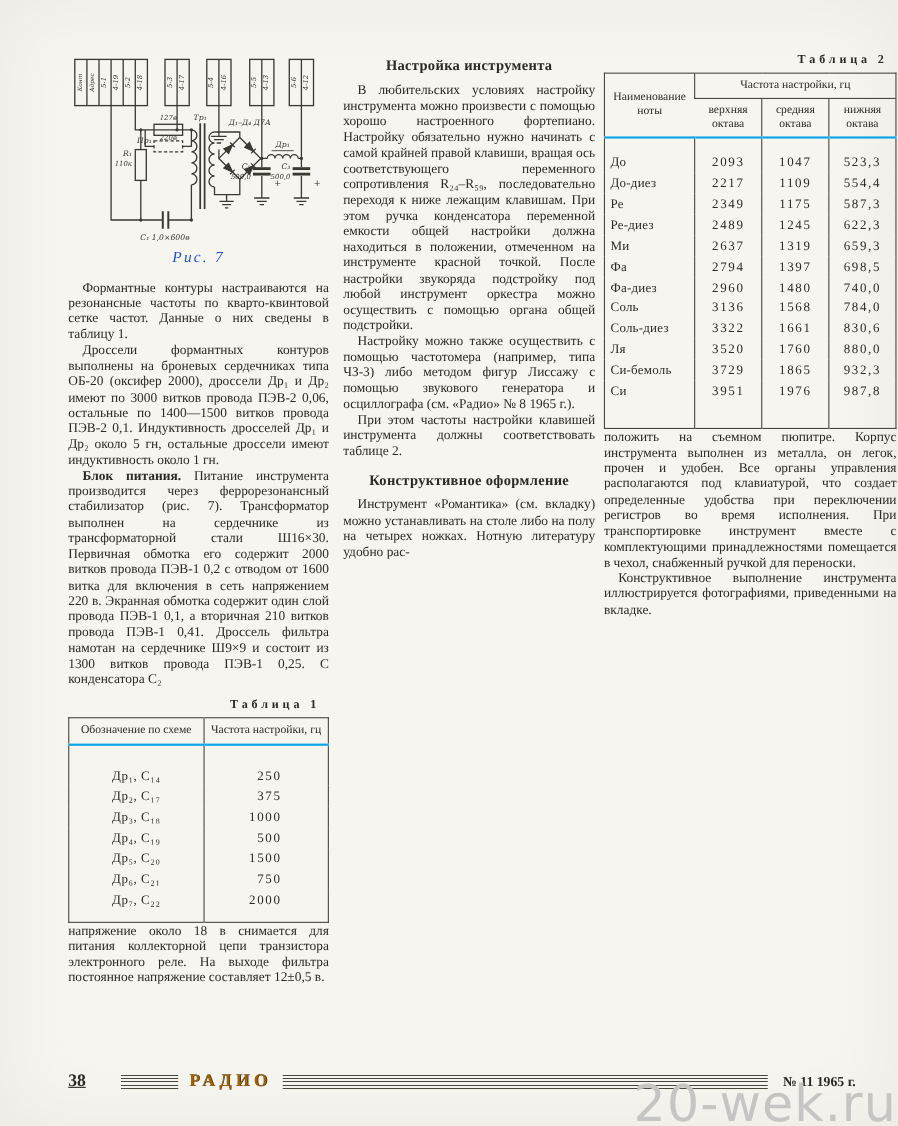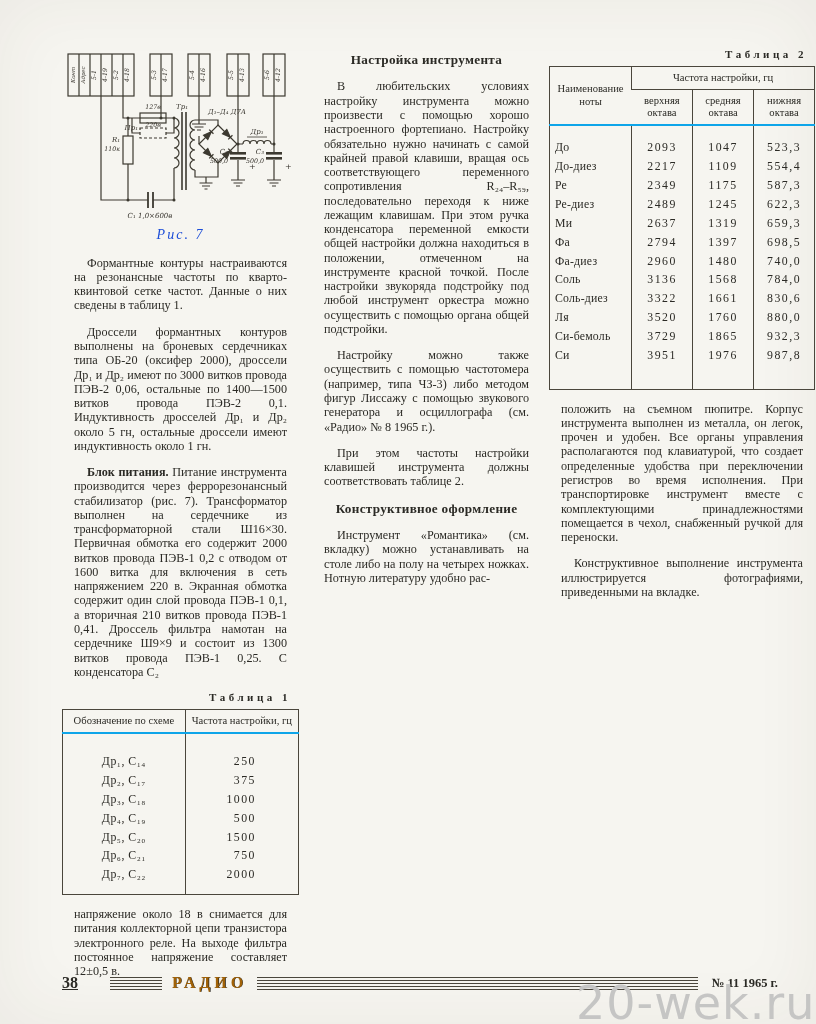--- a/index.html
+++ b/index.html
@@ -7,21 +7,21 @@
     width:816px;height:1024px;position:relative;overflow:hidden;
     background:#f6f5f0;
     font-family:"Liberation Serif", serif;
     color:#2b2a25;
     box-shadow:inset 0 0 70px rgba(60,55,40,.06);
   }
   .col{position:absolute;text-align:justify;font-size:12.2px;line-height:1.17;}
   .col-left{left:62px;top:40px;width:237px;}
   .col-middle{left:312px;top:48px;width:229px;}
   .col-right{left:549px;top:48px;width:266px;}
-  p.para{margin:12px;}
+  p.para{margin:0;}
   p.ind{text-indent:13px;}
   .lead{font-weight:bold;}
   h3.sec{font-size:13.2px;font-weight:bold;text-align:center;margin:4px 0 7px 0;letter-spacing:.3px;}
   h3.sec2{margin-top:12px;}
 
   figure{margin:0 0 10px 0;}
   figcaption{font-style:italic;font-size:14px;text-align:center;letter-spacing:2px;margin-top:2px;color:#1d4ed8;}
   svg text{font-family:"DejaVu Serif", serif;fill:#35322b;}
 
   .tcap{font-weight:bold;font-size:11px;letter-spacing:3.5px;text-align:right;margin:10px 8px 5px 0;}

